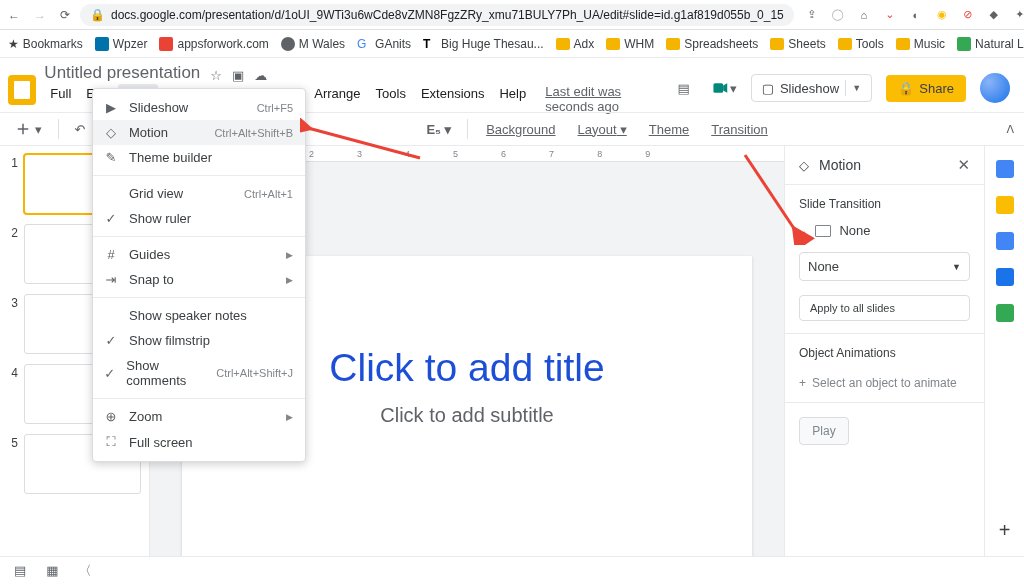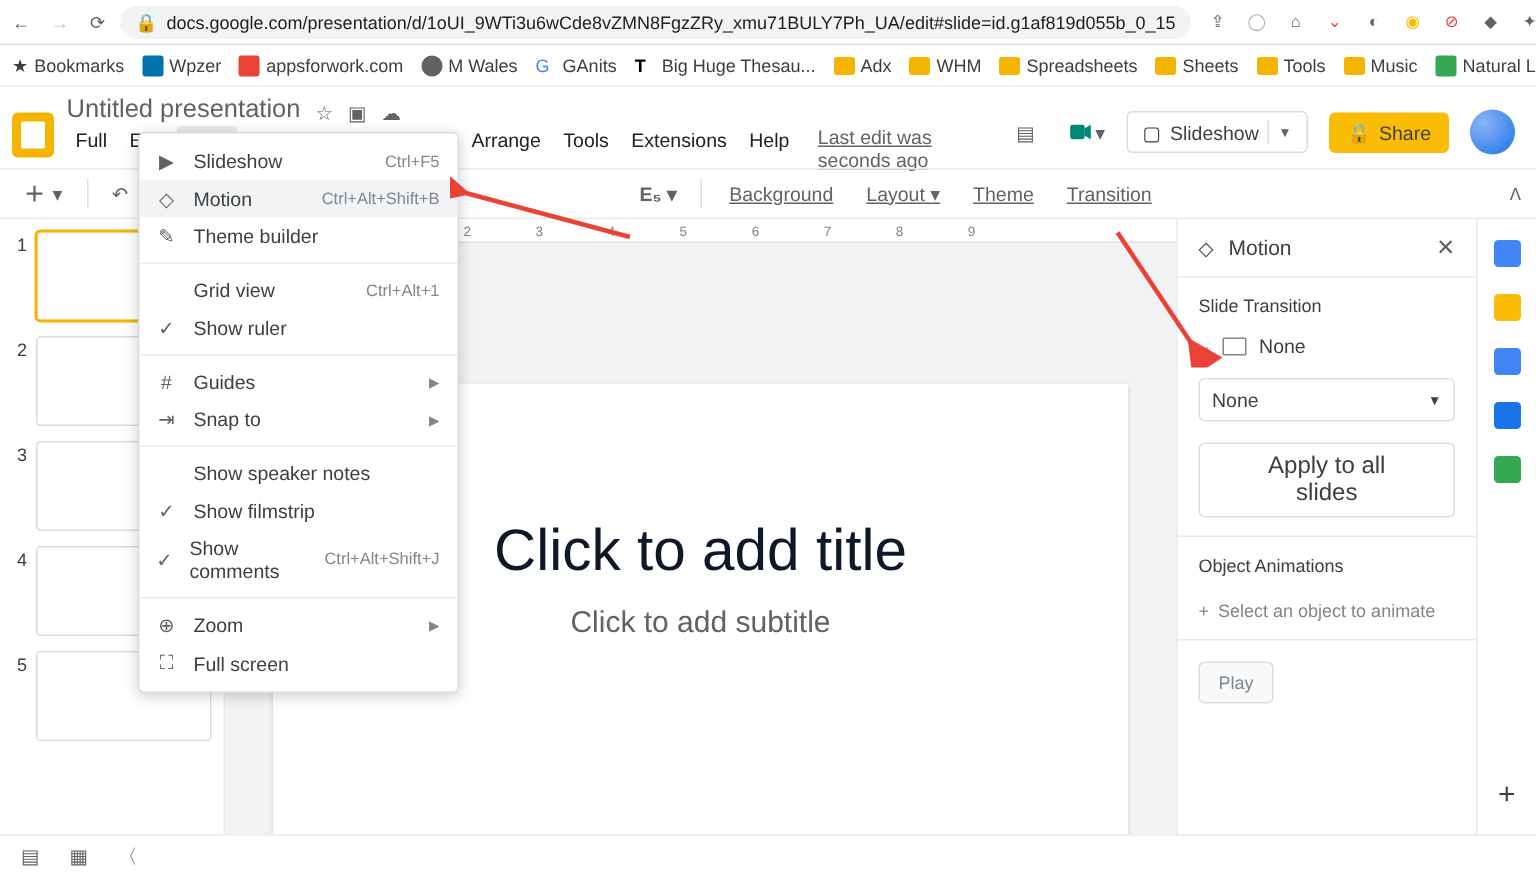--- a/index.html
+++ b/index.html
@@ -49,21 +49,21 @@
 
 .main { display:flex; height: calc(584px - 30px - 28px - 54px - 34px - 28px); position:relative;}
 .thumb-col { width:150px; border-right:1px solid #e8eaed; padding:8px 8px; overflow:hidden;}
 .thumb-item { display:flex; gap:6px; margin-bottom:10px; align-items:flex-start;}
 .thumb-item .num { font-size:12px; color:#3c4043; width:10px; text-align:right; padding-top:2px;}
 .thumb-item .thumb { flex:1; height:60px; border:1px solid #dadce0; border-radius:3px; background:#fff;}
 .thumb-item.sel .thumb { outline:2px solid #f4b400; outline-offset:-1px;}
 .canvas-wrap { flex:1; background:#f1f3f4; position:relative; overflow:hidden;}
 .ruler-h { height:16px; background:#fff; border-bottom:1px solid #e0e0e0; font-size:9px; color:#80868b; display:flex; align-items:center; padding-left:20px; gap:43px;}
 .canvas { position:absolute; top:110px; left:50%; transform:translateX(-50%); width:570px; height:320px; background:#fff; box-shadow:0 1px 3px rgba(0,0,0,.15);}
-.canvas .title-ph { position:absolute; top:90px; left:0; right:0; text-align:center; font-size:39px; color:#0f172a;}
+.canvas .title-ph { position:absolute; top:90px; left:0; right:0; text-align:center; font-size:39px; color:#1d4ed8;}
 .canvas .sub-ph { position:absolute; top:148px; left:0; right:0; text-align:center; font-size:20px; color:#5f6368;}
 
 
 .dropdown { position:absolute; top:88px; left:92px; width:214px; background:#fff; border:1px solid #dadce0; border-radius:4px; box-shadow:0 2px 10px rgba(0,0,0,.2); padding:6px 0; z-index:50; font-size:13px;}
 .dropdown .dmi { display:flex; align-items:center; padding:5px 12px 5px 10px; gap:10px; cursor:pointer; color:#3c4043;}
 .dropdown .dmi:hover, .dropdown .dmi.hover { background:#f1f3f4;}
 .dropdown .dmi .dico { width:16px; display:flex; justify-content:center; color:#5f6368;}
 .dropdown .dmi .short { margin-left:auto; font-size:11px; color:#80868b;}
 .dropdown .dmi .subarr { margin-left:auto; font-size:9px; color:#80868b;}
 .dropdown hr { border:none; border-top:1px solid #e8eaed; margin:5px 0;}
@@ -72,21 +72,21 @@
 .motion-panel { width:200px; border-left:1px solid #e8eaed; background:#fff; display:flex; flex-direction:column;}
 .motion-panel .mp-head { display:flex; align-items:center; padding:10px 14px; gap:10px; border-bottom:1px solid #e8eaed;}
 .motion-panel .mp-head .lbl { font-size:14px; color:#3c4043; font-weight:500;}
 .motion-panel .mp-head .x { margin-left:auto; color:#5f6368; cursor:pointer; font-size:15px;}
 .motion-panel .section { padding:12px 14px; border-bottom:1px solid #e8eaed;}
 .motion-panel .sec-title { font-size:12px; color:#3c4043; margin-bottom:12px;}
 .motion-panel .trans-row { display:flex; align-items:center; gap:8px; font-size:13px; color:#3c4043; cursor:pointer;}
 .motion-panel .trans-row .chev { font-size:10px; color:#5f6368;}
 .motion-panel .slidemini{ width:16px; height:12px; border:1px solid #80868b; border-radius:1px;}
 .motion-panel .select { margin-top:14px; border:1px solid #dadce0; border-radius:4px; padding:6px 8px; font-size:13px; display:flex; justify-content:space-between; align-items:center; cursor:pointer;}
-.motion-panel .apply { margin-top:14px; border:1px solid #dadce0; border-radius:4px; padding:6px 26px; font-size:16px; text-align:center; cursor:pointer;}
+.motion-panel .apply { margin-top:14px; border:1px solid #dadce0; border-radius:4px; padding:6px 10px; font-size:11px; text-align:left; cursor:pointer;}
 .motion-panel .oa-msg { font-size:12px; color:#80868b; display:flex; align-items:center; gap:6px; }
 .motion-panel .play { margin:14px; border:1px solid #dadce0; border-radius:4px; padding:6px 10px; font-size:12px; width:50px; text-align:center; background:#f8f9fa; color:#80868b; cursor:pointer;}
 
 
 .side-rail { width:40px; border-left:1px solid #e8eaed; display:flex; flex-direction:column; align-items:center; gap:18px; padding-top:14px;}
 .side-rail .srico { width:18px; height:18px; border-radius:3px; cursor:pointer;}
 .sr-cal{background:#4285f4;} .sr-keep{background:#fbbc04;} .sr-tasks{background:#4285f4; border-radius:50%;} .sr-contacts{background:#1a73e8; border-radius:50%;} .sr-maps{background:#34a853;}
 .side-rail .plus{ margin-top:auto; margin-bottom:14px; font-size:20px; color:#3c4043; cursor:pointer;}
 
 

